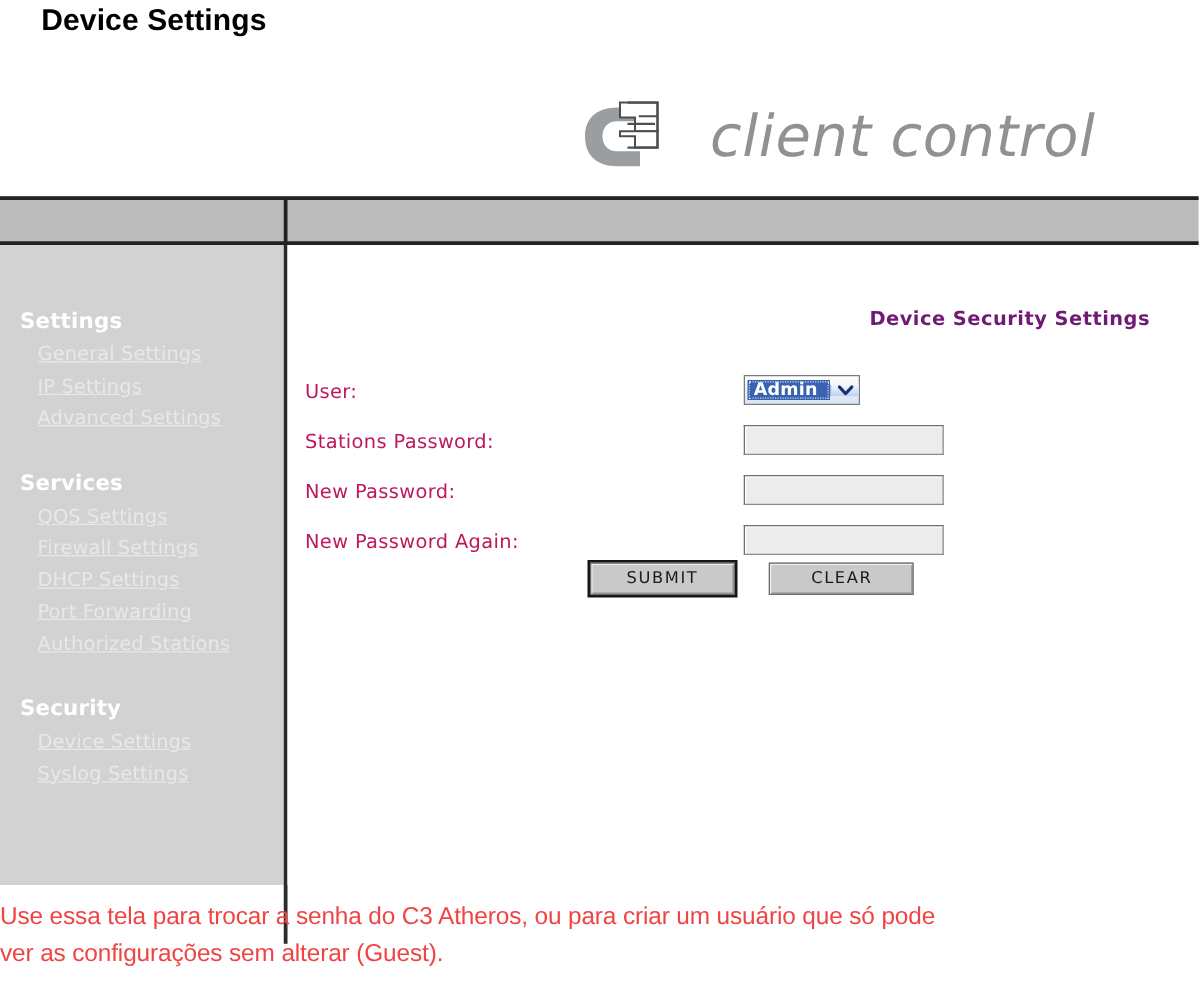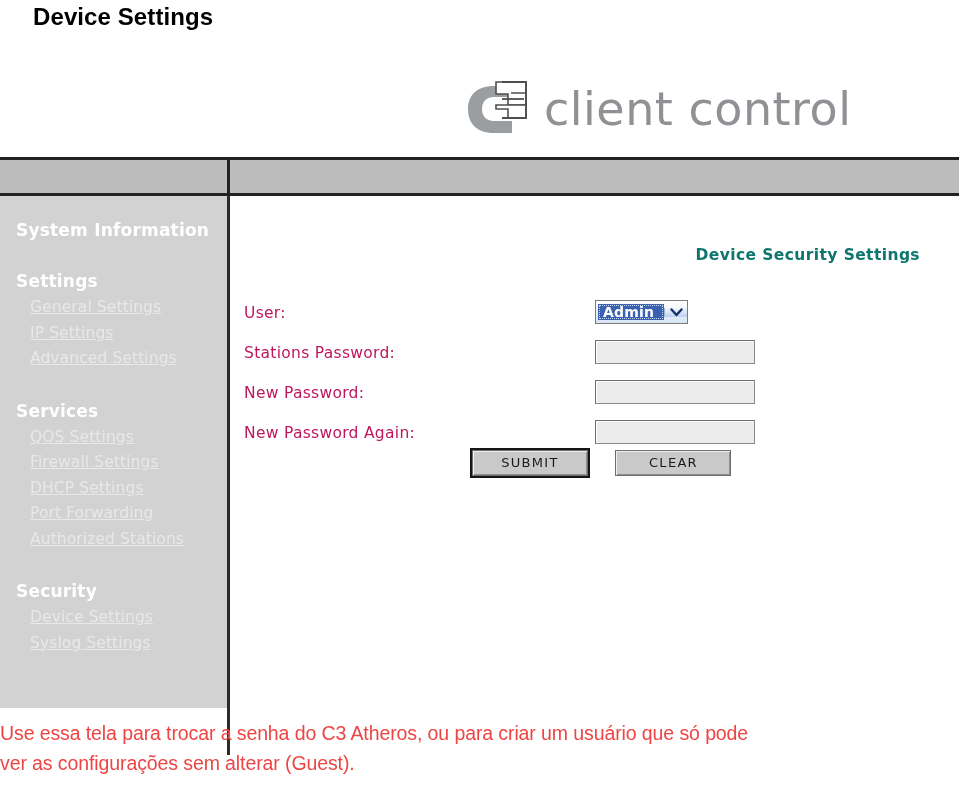--- a/index.html
+++ b/index.html
@@ -53,26 +53,27 @@
     display: flex;
     align-items: center;
   }
   .logo-mark {
     position: relative;
     width: 76px;
     height: 62px;
   }
   .logo-mark svg { display: block; }
   .logo-text {
-    margin-left: 6px;
+    margin-left: 30px;
     font-size: 46px;
     color: #8f9194;
     letter-spacing: 0.5px;
     font-family: "DejaVu Sans", sans-serif;
     font-weight: 400;
+    font-style: italic;
   }
 
   
   .band {
     position: absolute;
     left: 0;
     top: 107px;
     width: 959px;
     height: 39px;
     background: #bcbcbc;
@@ -151,21 +152,21 @@
     width: 729px;
     height: 512px;
     background: #ffffff;
   }
   .content-heading {
     position: absolute;
     right: 39px;
     top: 50px;
     font-size: 15.5px;
     font-weight: bold;
-    color: #0f766e;
+    color: #701a75;
     letter-spacing: 0.4px;
     font-family: "DejaVu Sans", sans-serif;
   }
 
   .form {
     position: absolute;
     left: 14px;
     top: 104px;
     width: 700px;
   }
@@ -299,21 +300,20 @@
 
   <div class="band">
     <div class="band-divider"></div>
   </div>
 
   <div class="body-area">
 
     <div class="sidebar">
       <div class="sidebar-inner">
 
-        <div class="nav-head">System Information</div>
 
         <div class="nav-head spaced">Settings</div>
         <div class="nav-group">
           <a class="nav-link">General Settings</a>
           <a class="nav-link">IP Settings</a>
           <a class="nav-link">Advanced Settings</a>
         </div>
 
         <div class="nav-head spaced">Services</div>
         <div class="nav-group">

